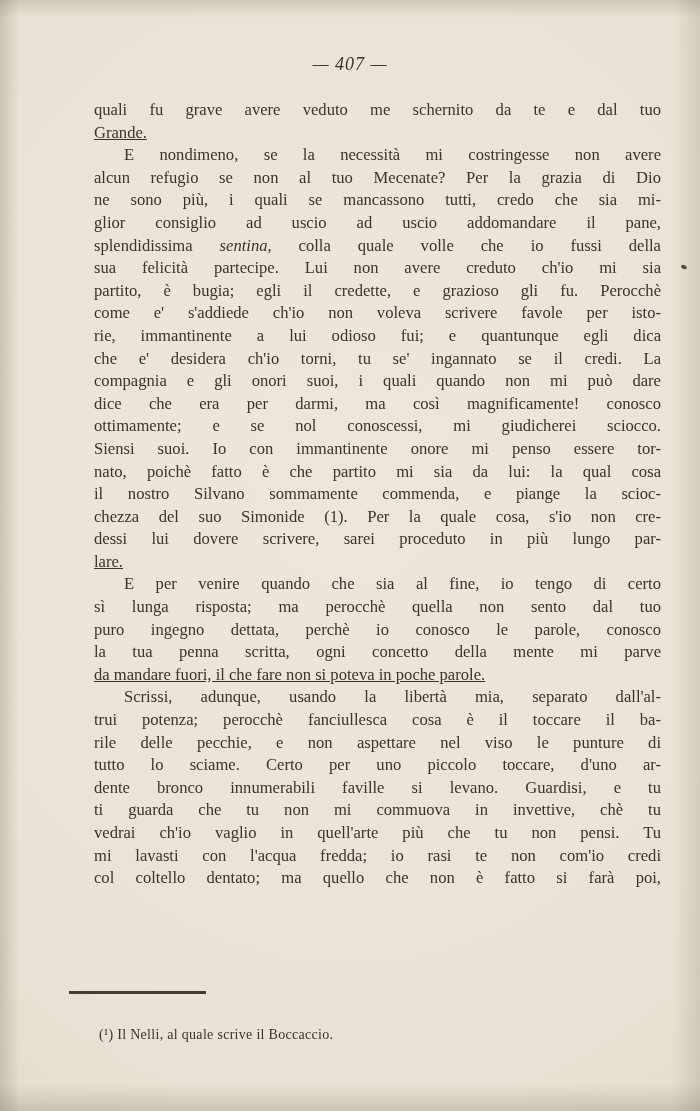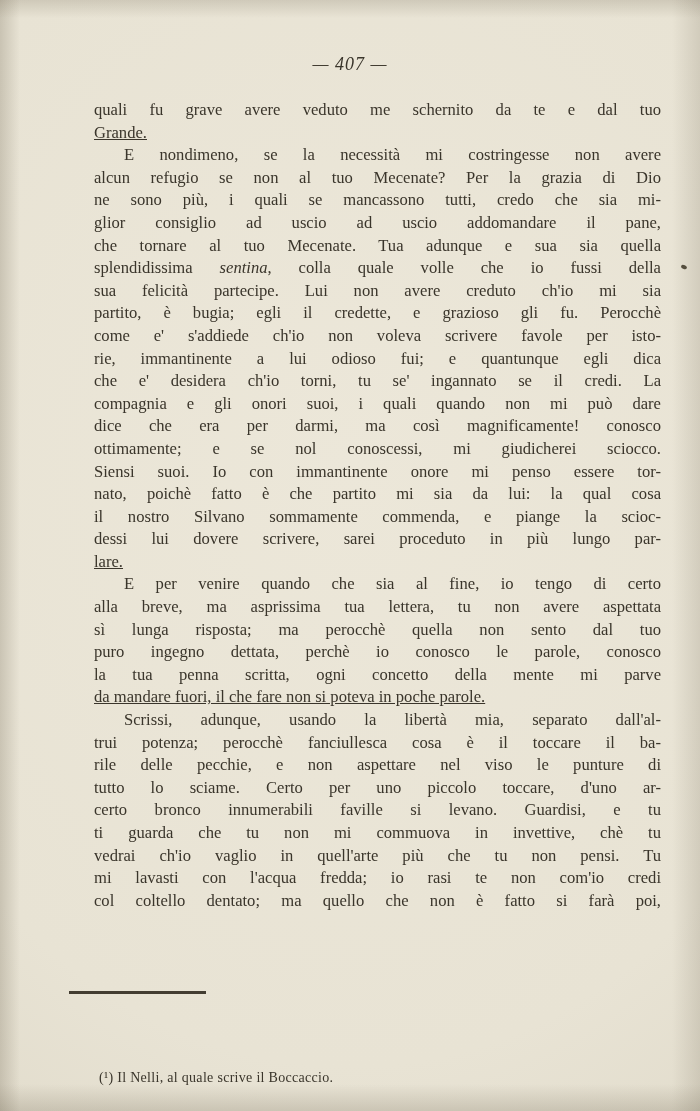--- a/index.html
+++ b/index.html
@@ -28,21 +28,21 @@
   .para { margin: 0; }
   .line { text-align: justify; text-align-last: justify; white-space: normal; }
   .line.end { text-align-last: left; text-decoration: underline; }
   .line.indent { text-indent: 30px; }
   .it { font-style: italic; }
   .rule {
     position: absolute; left: 69px; top: 991px;
     width: 137px; height: 3px; background: #433d31;
   }
   .footnote {
-    position: absolute; left: 99px; top: 1070px;
+    position: absolute; left: 99px; top: 1027px;
     font-size: 14px; letter-spacing: 0.3px;
   }
   .speck {
     position: absolute; left: 681px; top: 265px; width: 6px; height: 4px;
     border-radius: 50%; background: #554e3e; transform: rotate(25deg);
   }
 </style>
 </head>
 <body>
 
@@ -51,50 +51,49 @@
   <div class="text-block">
       <div class="para">
         <div class="line"><span>quali fu grave avere veduto me schernito da te e dal tuo</span></div>
         <div class="line end"><span>Grande.</span></div>
       </div>
       <div class="para">
         <div class="line indent"><span>E nondimeno, se la necessità mi costringesse non avere</span></div>
         <div class="line"><span>alcun refugio se non al tuo Mecenate? Per la grazia di Dio</span></div>
         <div class="line"><span>ne sono più, i quali se mancassono tutti, credo che sia mi-</span></div>
         <div class="line"><span>glior consiglio ad uscio ad uscio addomandare il pane,</span></div>
-        <div class="line"><span>che tornare al tuo Mecenate. Tua adunque e sua sia quella</span></div>
         <div class="line"><span>splendidissima </span><span class="it">sentina</span><span>, colla quale volle che io fussi della</span></div>
         <div class="line"><span>sua felicità partecipe. Lui non avere creduto ch'io mi sia</span></div>
         <div class="line"><span>partito, è bugia; egli il credette, e grazioso gli fu. Perocchè</span></div>
         <div class="line"><span>come e' s'addiede ch'io non voleva scrivere favole per isto-</span></div>
         <div class="line"><span>rie, immantinente a lui odioso fui; e quantunque egli dica</span></div>
         <div class="line"><span>che e' desidera ch'io torni, tu se' ingannato se il credi. La</span></div>
         <div class="line"><span>compagnia e gli onori suoi, i quali quando non mi può dare</span></div>
         <div class="line"><span>dice che era per darmi, ma così magnificamente! conosco</span></div>
         <div class="line"><span>ottimamente; e se nol conoscessi, mi giudicherei sciocco.</span></div>
         <div class="line"><span>Siensi suoi. Io con immantinente onore mi penso essere tor-</span></div>
         <div class="line"><span>nato, poichè fatto è che partito mi sia da lui: la qual cosa</span></div>
         <div class="line"><span>il nostro Silvano sommamente commenda, e piange la scioc-</span></div>
+        <div class="line"><span>chezza del suo Simonide (1). Per la quale cosa, s'io non cre-</span></div>
         <div class="line"><span>dessi lui dovere scrivere, sarei proceduto in più lungo par-</span></div>
         <div class="line end"><span>lare.</span></div>
       </div>
       <div class="para">
         <div class="line indent"><span>E per venire quando che sia al fine, io tengo di certo</span></div>
-        <div class="line"><span>alla breve, ma asprissima tua lettera, tu non avere aspettata</span></div>
         <div class="line"><span>sì lunga risposta; ma perocchè quella non sento dal tuo</span></div>
         <div class="line"><span>puro ingegno dettata, perchè io conosco le parole, conosco</span></div>
         <div class="line"><span>la tua penna scritta, ogni concetto della mente mi parve</span></div>
         <div class="line end"><span>da mandare fuori, il che fare non si poteva in poche parole.</span></div>
       </div>
       <div class="para">
         <div class="line indent"><span>Scrissi, adunque, usando la libertà mia, separato dall'al-</span></div>
         <div class="line"><span>trui potenza; perocchè fanciullesca cosa è il toccare il ba-</span></div>
         <div class="line"><span>rile delle pecchie, e non aspettare nel viso le punture di</span></div>
         <div class="line"><span>tutto lo sciame. Certo per uno piccolo toccare, d'uno ar-</span></div>
-        <div class="line"><span>certo bronco innumerabili faville si levano. Guardisi, e tu</span></div>
+        <div class="line"><span>dente bronco innumerabili faville si levano. Guardisi, e tu</span></div>
         <div class="line"><span>ti guarda che tu non mi commuova in invettive, chè tu</span></div>
         <div class="line"><span>vedrai ch'io vaglio in quell'arte più che tu non pensi. Tu</span></div>
         <div class="line"><span>mi lavasti con l'acqua fredda; io rasi te non com'io credi</span></div>
         <div class="line"><span>col coltello dentato; ma quello che non è fatto si farà poi,</span></div>
       </div>
     </div>
   <div class="speck"></div>
   <div class="rule"></div>
   <div class="footnote">(¹) Il Nelli, al quale scrive il Boccaccio.</div>
 </div>

